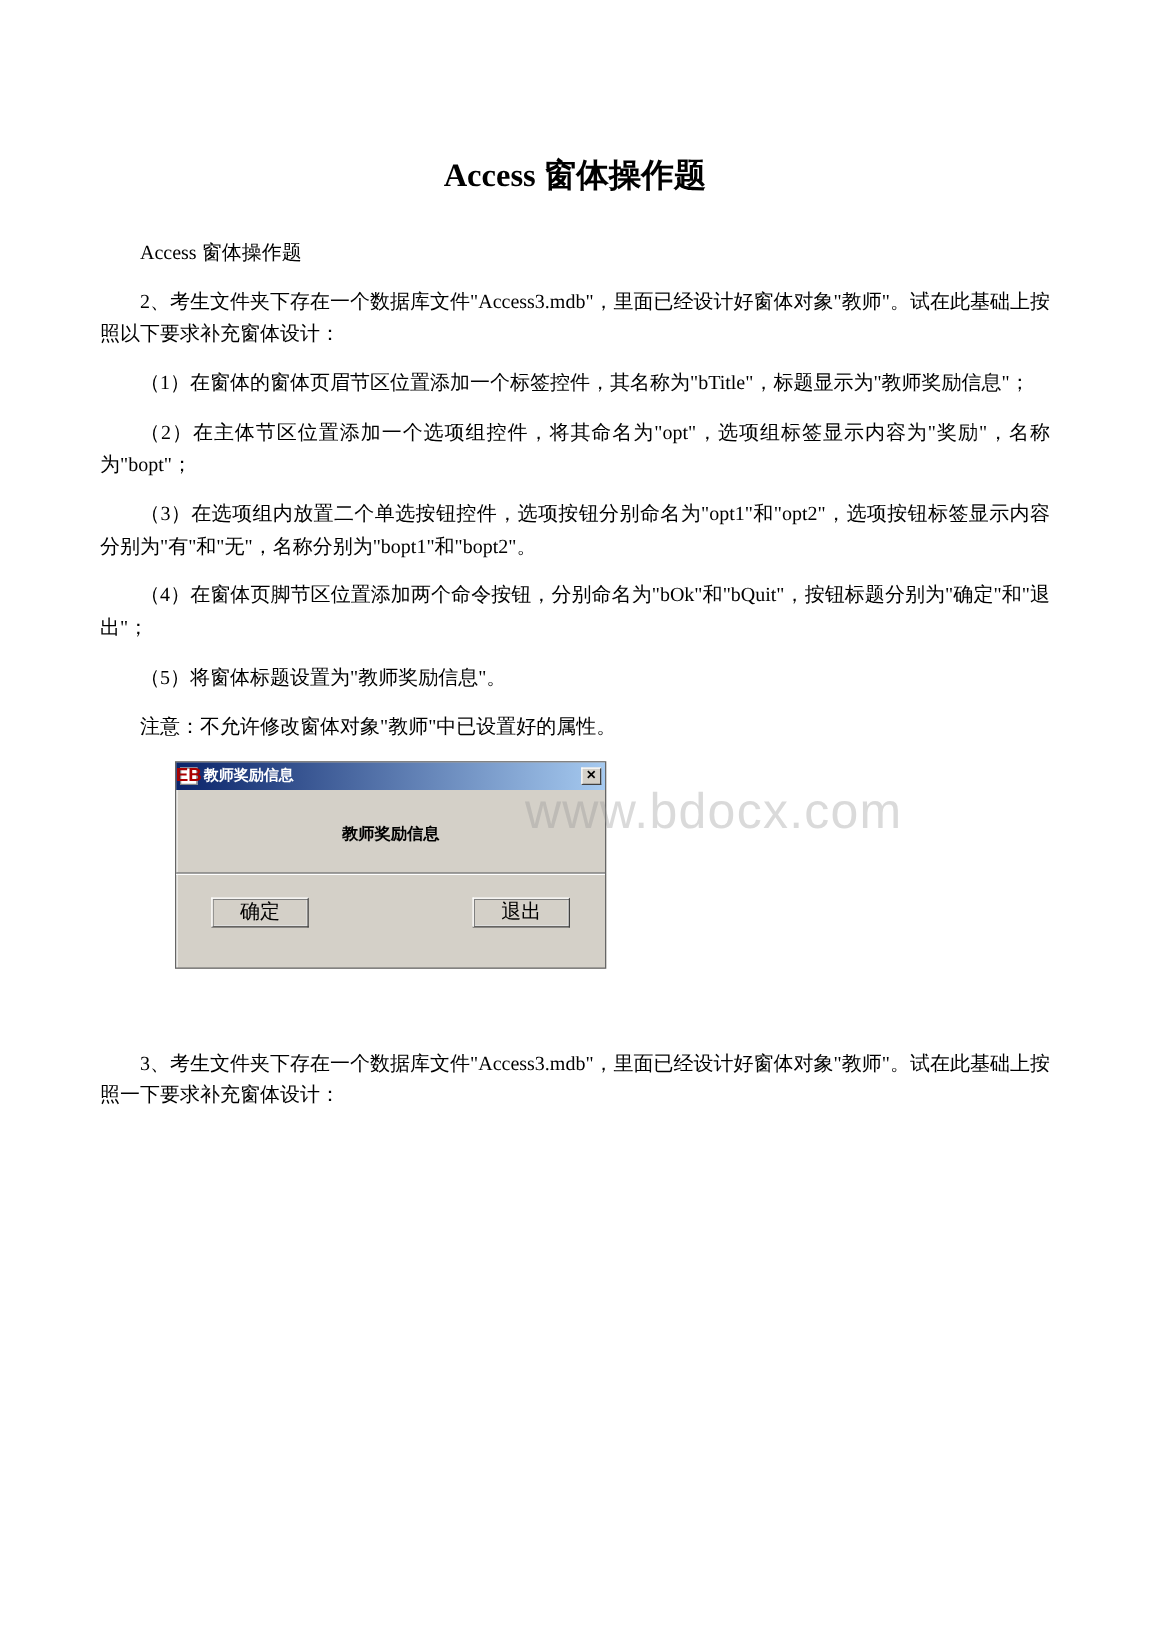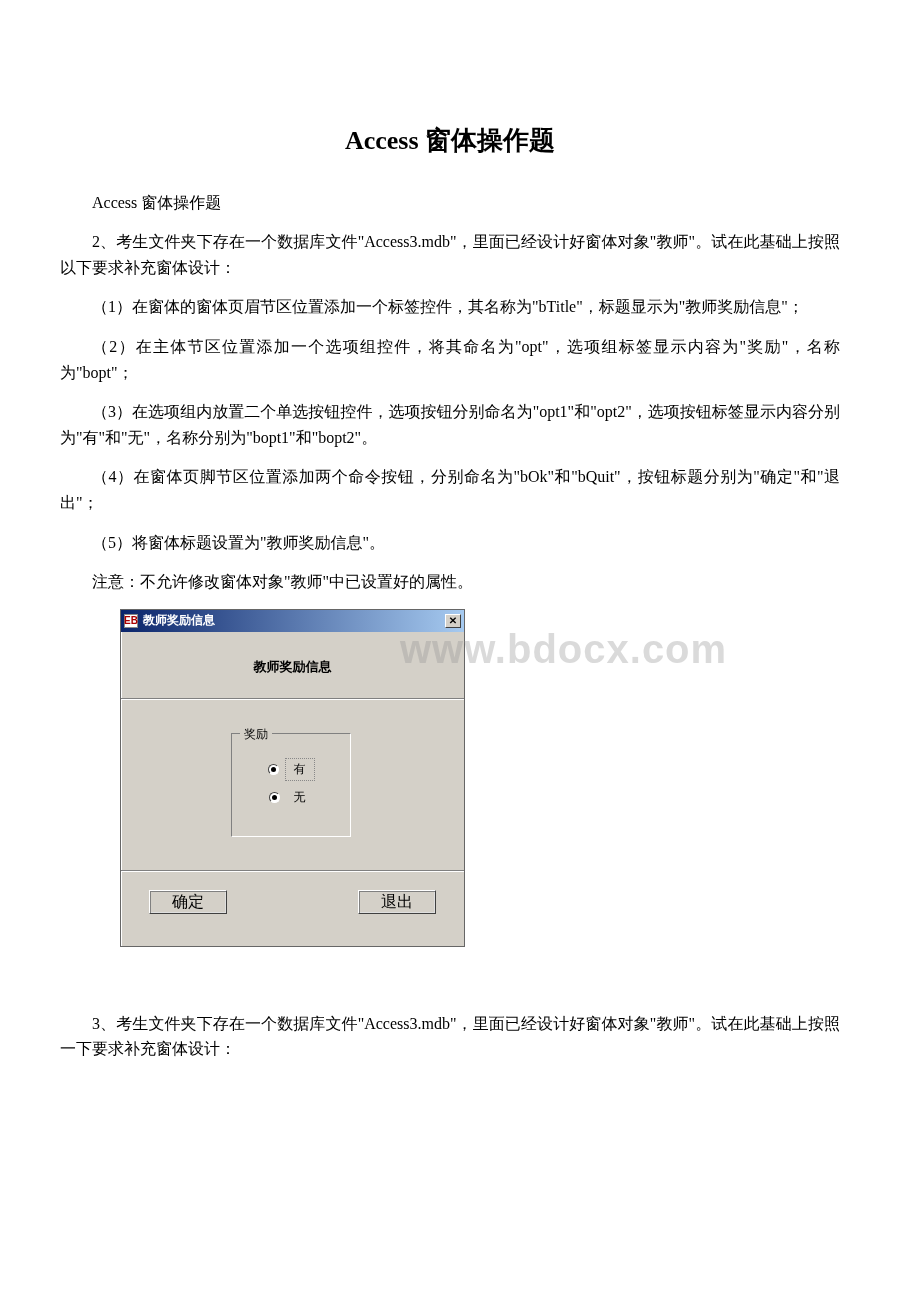--- a/index.html
+++ b/index.html
@@ -7,21 +7,21 @@
     font-family: "SimSun", "宋体", serif;
     background: #ffffff;
     width: 920px;
     margin: 0 auto;
     padding: 0;
     color: #000;
     font-size: 16px;
     line-height: 1.6;
   }
   .page {
-    padding: 120px 80px 60px 60px;
+    padding: 120px 80px 60px 80px;
   }
   h1 {
     text-align: center;
     font-size: 26px;
     font-weight: bold;
     margin-bottom: 28px;
   }
   p {
     margin-bottom: 14px;
     text-align: justify;
@@ -51,21 +51,21 @@
     font-weight: bold;
   }
   .titlebar-icon {
     width: 14px;
     height: 14px;
     background: #fff;
     margin-right: 5px;
     display: inline-flex;
     align-items: center;
     justify-content: center;
-    font-size: 10px;
+    font-size: 15px;
     color: #a00;
     font-weight: bold;
     border: 1px solid #888;
   }
   .titlebar-text {
     flex: 1;
     font-size: 12px;
   }
   .close-btn {
     width: 16px;
@@ -167,21 +167,20 @@
   .watermark {
     position: absolute;
     top: 8px;
     left: 280px;
     font-size: 40px;
     color: rgba(150,150,150,0.35);
     font-family: Arial, sans-serif;
     letter-spacing: 1px;
     pointer-events: none;
     white-space: nowrap;
-    font-weight: bold;
   }
 </style>
 </head>
 <body>
 
 <div class="page">
 
   <h1>Access 窗体操作题</h1>
 
   <p class="indent">Access 窗体操作题</p>
@@ -201,37 +200,20 @@
       <div class="titlebar">
         <span class="titlebar-icon">EB</span>
         <span class="titlebar-text">教师奖励信息</span>
         <span class="close-btn">✕</span>
       </div>
 
       <div class="form-header-section">
         <span class="form-header-label">教师奖励信息</span>
       </div>
 
-      <div class="form-body">
-        <div class="frame">
-          <span class="frame-caption">奖励</span>
-          <div class="radio-row">
-            <span class="radio">
-                <span class="radio-dot"></span>
-              </span>
-            <span class="radio-label-box">有</span>
-          </div>
-          <div class="radio-row">
-            <span class="radio">
-                <span class="radio-dot"></span>
-              </span>
-            <span class="radio-label-plain">无</span>
-          </div>
-        </div>
-      </div>
 
       <div class="form-footer">
         <div class="win-button">确定</div>
         <div class="win-button">退出</div>
       </div>
     </div>
   </div>
 
 
   <p style="height:20px"></p>

